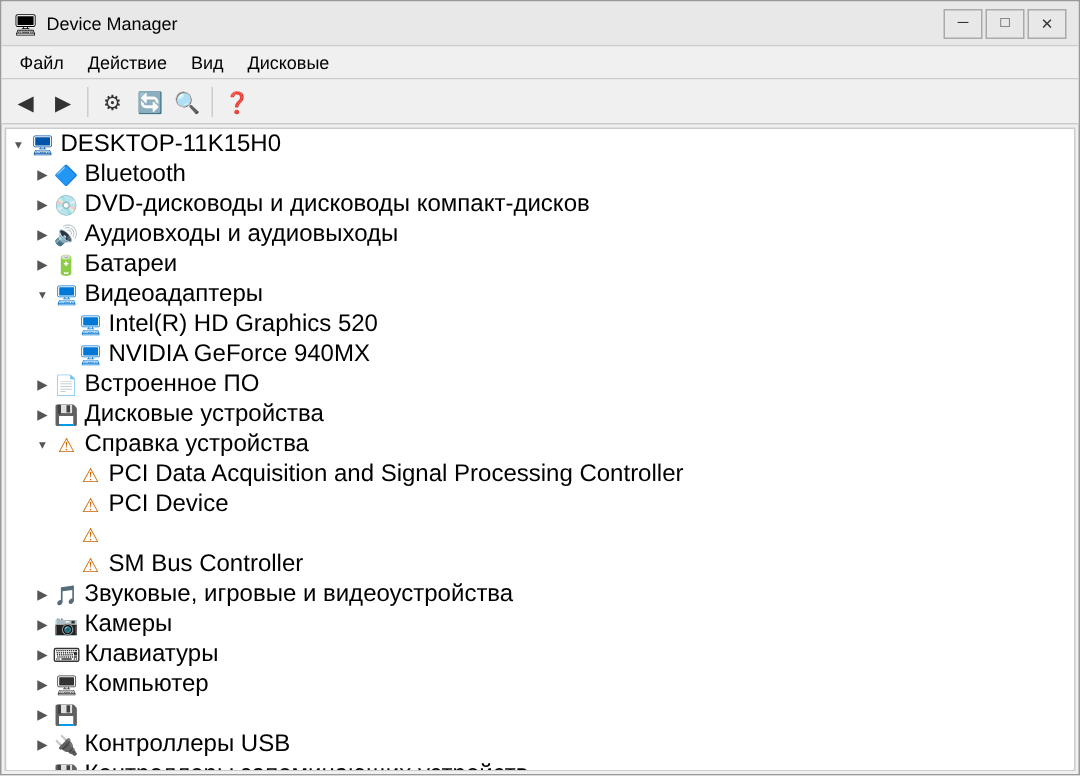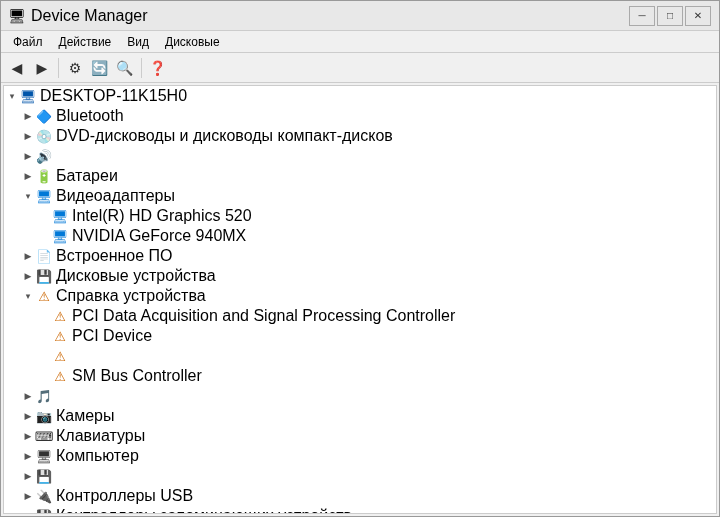--- a/index.html
+++ b/index.html
@@ -32,21 +32,21 @@
       width: 16px;
       height: 16px;
       margin-right: 6px;
       display: flex;
       align-items: center;
       justify-content: center;
       font-size: 14px;
     }
     .title-bar-text {
       flex: 1;
-      font-size: 16px;
+      font-size: 12px;
       color: #000;
     }
     .title-bar-controls {
       display: flex;
       gap: 2px;
     }
     .title-btn {
       width: 26px;
       height: 20px;
       background: #e8e8e8;
@@ -224,20 +224,21 @@
         <div class="tree-indent"></div>
         <div class="tree-toggle">▶</div>
         <div class="tree-icon">💿</div>
         <span class="tree-label">DVD-дисководы и дисководы компакт-дисков</span>
       </div>
 
       <div class="tree-item">
         <div class="tree-indent"></div>
         <div class="tree-toggle">▶</div>
         <div class="tree-icon icon-audio">🔊</div>
+        <span class="tree-label">Аудиовходы и аудиовыходы</span>
       </div>
 
       <div class="tree-item">
         <div class="tree-indent"></div>
         <div class="tree-toggle">▶</div>
         <div class="tree-icon icon-battery">🔋</div>
         <span class="tree-label">Батареи</span>
       </div>
 
       <div class="tree-item">
@@ -312,20 +313,21 @@
         <div class="tree-indent"></div>
         <div class="tree-toggle" style="visibility:hidden">▶</div>
         <div class="tree-icon" style="color:#cc6600">⚠</div>
         <span class="tree-label">SM Bus Controller</span>
       </div>
 
       <div class="tree-item">
         <div class="tree-indent"></div>
         <div class="tree-toggle">▶</div>
         <div class="tree-icon icon-sound">🎵</div>
+        <span class="tree-label">Звуковые, игровые и видеоустройства</span>
       </div>
 
       <div class="tree-item">
         <div class="tree-indent"></div>
         <div class="tree-toggle">▶</div>
         <div class="tree-icon icon-camera">📷</div>
         <span class="tree-label">Камеры</span>
       </div>
 
       <div class="tree-item">

